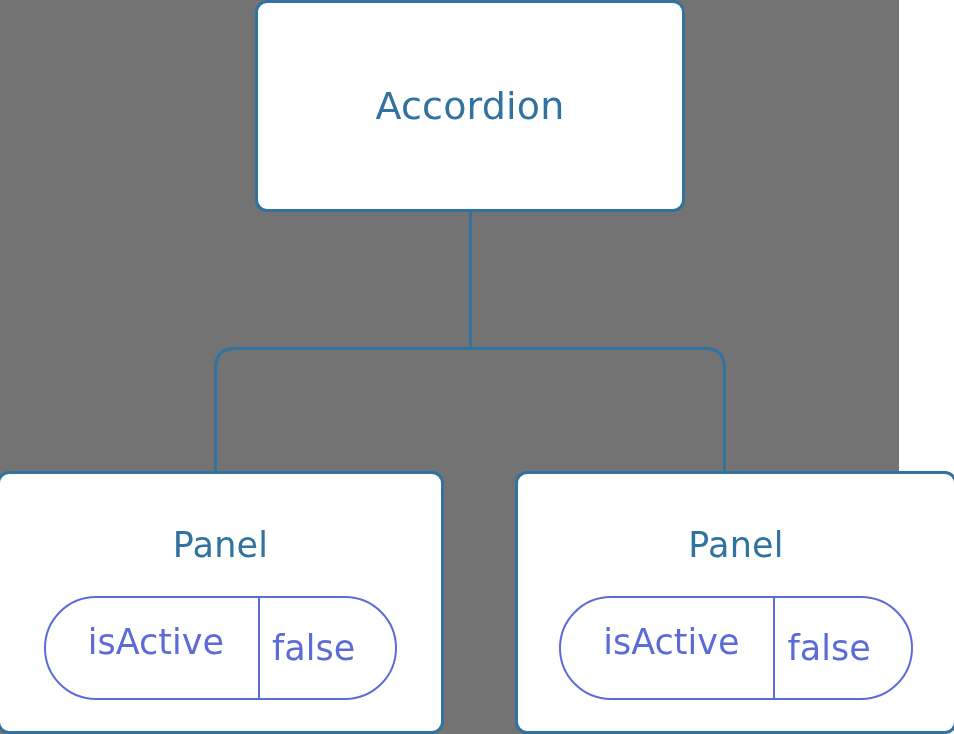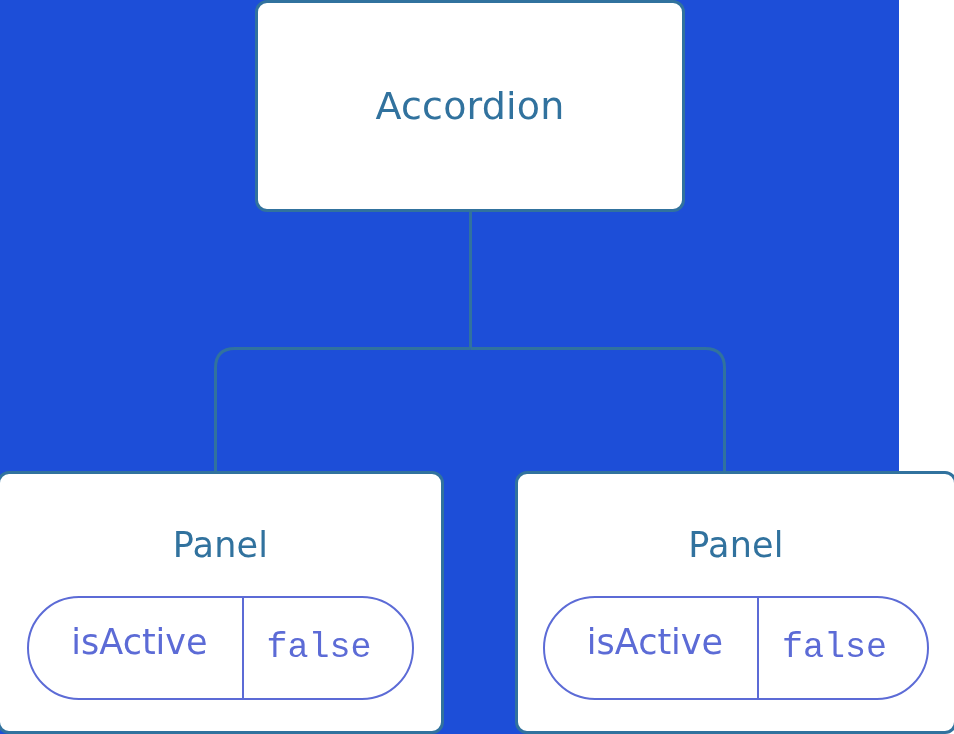--- a/index.html
+++ b/index.html
@@ -11,21 +11,21 @@
     width: 954px;
     height: 734px;
     overflow: hidden;
     font-family: "DejaVu Sans", "Liberation Sans", sans-serif;
   }
 
   #diagram-root {
     position: relative;
     width: 899px;
     height: 734px;
-    background: #1d4ed8;
+    background: #737373;
   }
 
   
   #connector-layer {
     position: absolute;
     left: 0;
     top: 0;
     width: 954px;
     height: 734px;
     pointer-events: none;
@@ -106,23 +106,22 @@
     justify-content: center;
     color: #5c6bd6;
     font-size: 35px;
     line-height: 1;
     white-space: nowrap;
   }
   .prop-key {
     padding: 0 34px 12px 42px;
   }
   .prop-value {
-    padding: 0 40px 0 23px;
+    padding: 0 40px 0 12px;
     border-left: 2.5px solid #5c6bd6;
-    font-family: Liberation Mono, monospace;
   }
 </style>
 </head>
 <body>
 
 <div id="diagram-root">
 
   <svg id="connector-layer" viewBox="0 0 954 734" width="954" height="734" aria-hidden="true">
     <path d="M 470.5 210 L 470.5 348.5" fill="none" stroke="#31729e" stroke-width="3"></path>
     <path d="M 470.5 348.5 L 235 348.5 Q 215.5 348.5 215.5 368 L 215.5 474" fill="none" stroke="#31729e" stroke-width="3"></path>

